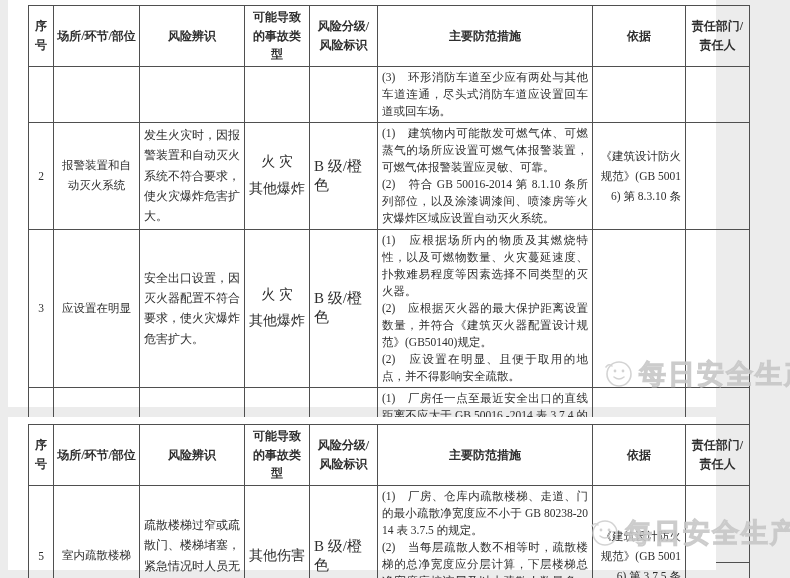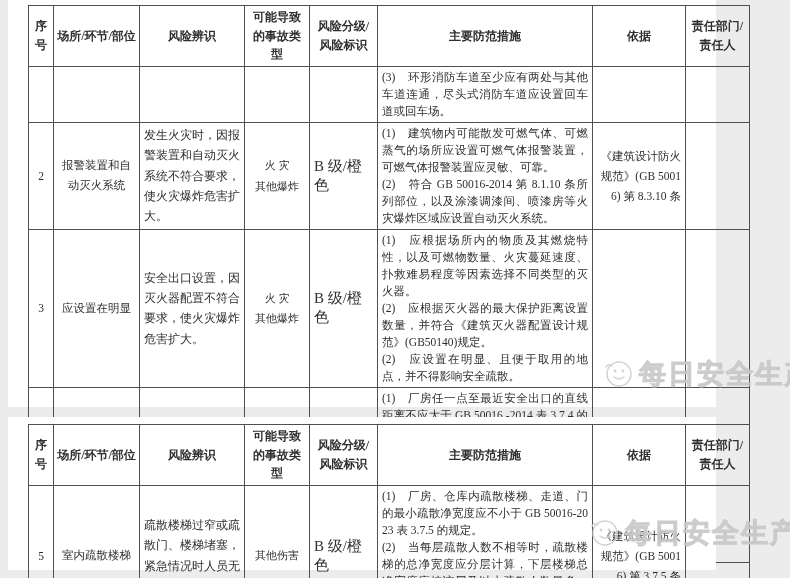--- a/index.html
+++ b/index.html
@@ -44,21 +44,21 @@
   .h-head { height:42px; }
   .h-r1 { height:41px; }
   .h-r2 { height:92px; }
   .h-r3 { height:103px; }
   .h-r4 { height:120px; }
   .h-r5 { height:99px; }
 
   .c-no    { text-align:center; font-size:11.5px; }
   .c-place { text-align:center; font-size:11.5px; line-height:1.7; padding:2px 8px; word-break:break-all; }
   .c-risk  { text-align:left;   font-size:12px; line-height:1.7; padding:2px 7px; word-break:break-all; }
-  .c-acc   { text-align:center; font-size:11px; line-height:1.9; }
+  .c-acc   { text-align:center; font-size:14px; line-height:1.9; }
   .c-grade { text-align:left; font-size:15px; }
   .c-meas  { text-align:left;   font-size:11.5px; line-height:1.48; padding:3px 7px; word-break:break-all; vertical-align:middle; }
   .meas-line { text-align:justify; }
   .c-basis { text-align:right;   font-size:11.5px; line-height:1.75; padding:2px 7px; word-break:break-all; }
 
   .watermark {
     position:absolute;
     display:flex; align-items:center; gap:3px;
     pointer-events:none;
     opacity:0.9;
@@ -207,21 +207,21 @@
 
     <tr class="h-r5">
       <td class="c-no">5</td>
       <td class="c-place">室内疏散楼梯</td>
       <td class="c-risk">疏散楼梯过窄或疏散门、楼梯堵塞，紧急情况时人员无法及时疏散。</td>
       <td class="c-acc">
         <div>其他伤害</div>
       </td>
       <td class="c-grade">B 级/橙色</td>
       <td class="c-meas">
-        <div class="meas-line">(1)　厂房、仓库内疏散楼梯、走道、门的最小疏散净宽度应不小于 GB 50016-2023 表 3.7.5 的规定。</div>
+        <div class="meas-line">(1)　厂房、仓库内疏散楼梯、走道、门的最小疏散净宽度应不小于 GB 80238-2014 表 3.7.5 的规定。</div>
         <div class="meas-line">(2)　当每层疏散人数不相等时，疏散楼梯的总净宽度应分层计算，下层楼梯总净宽度应按该层及以上疏散人数最多一层的疏散人数计算；首层外门的最小净宽度不应小于 1.20m。</div>
       </td>
       <td class="c-basis">《建筑设计防火规范》(GB 50016) 第 3.7.5 条</td>
       <td></td>
     </tr>
   </tbody>
     </table>
 
   <div class="watermark" id="wm2" style="left:578px; top:98px;">
     <svg width="36" height="34" viewBox="0 0 36 34">

